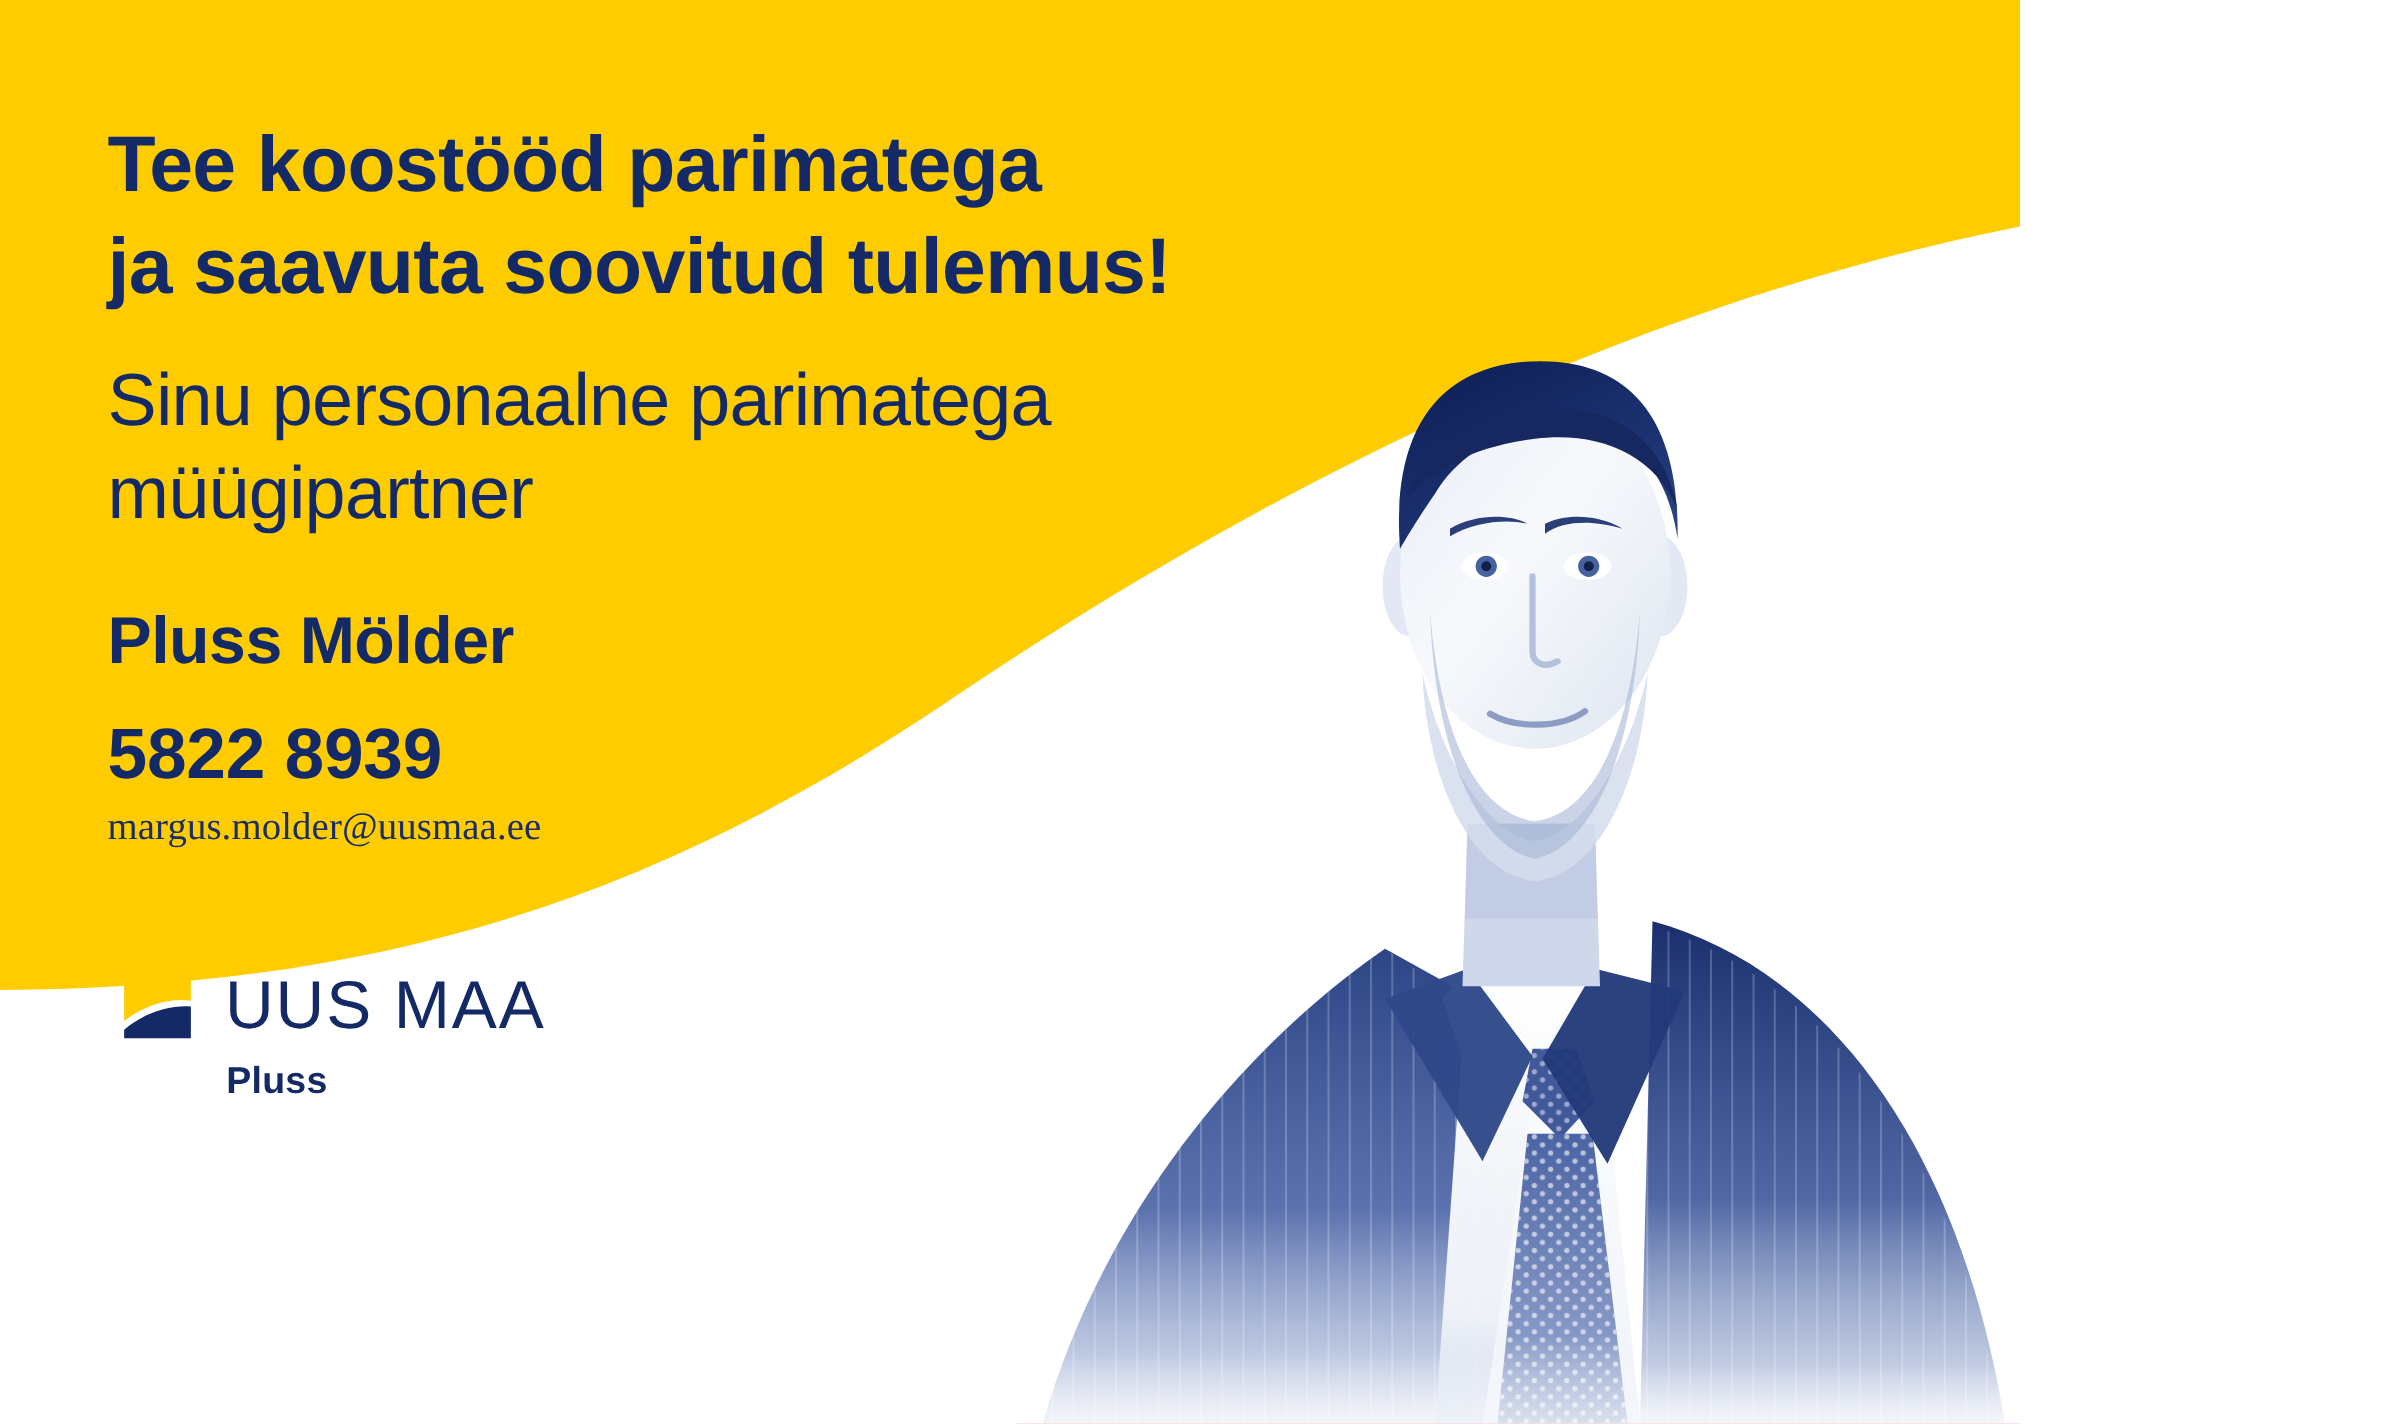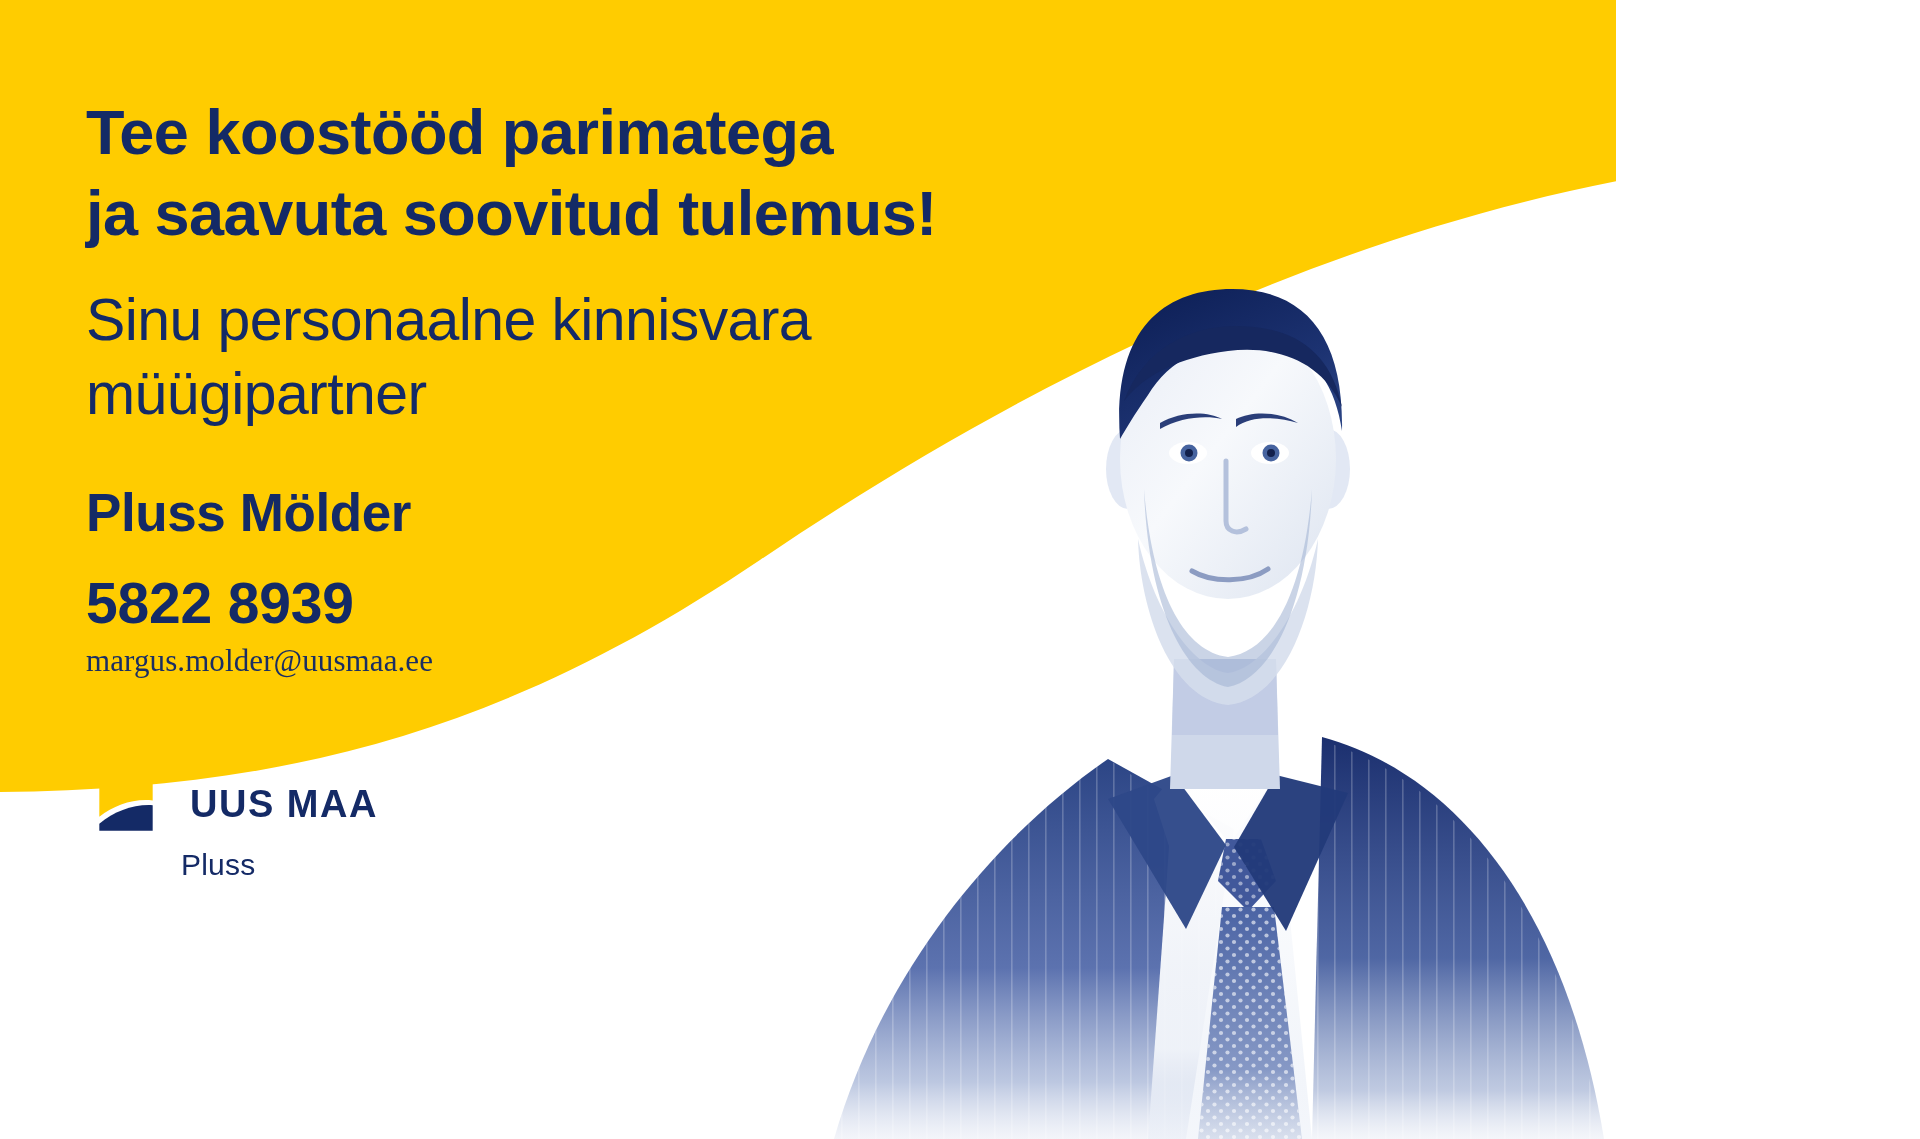--- a/index.html
+++ b/index.html
@@ -127,33 +127,33 @@
     top: 0;
     display: flex;
     align-items: center;
   }
   #logo-mark {
     width: 58px;
     height: 58px;
     display: block;
   }
   #logo-word {
-    margin-left: 35px;
-    font-size: 38px;
-    font-weight: 700;
+    margin-left: 25px;
+    font-size: 54px;
+    font-weight: 400;
     letter-spacing: 1.5px;
     color: #142A66;
     line-height: 1;
   }
   #logo-sub {
     position: absolute;
     left: 95px;
     top: 73px;
     font-size: 30px;
-    font-weight: 400;
+    font-weight: 700;
     letter-spacing: 0.2px;
     color: #142A66;
   }
 </style>
 </head>
 <body>
 
 <div id="banner">
 
   <svg id="bg-svg" viewBox="0 0 1920 1139" preserveAspectRatio="none">
@@ -267,21 +267,21 @@
 
       <path d="M436,432 C456,444 492,444 512,430" fill="none" stroke="#8C9CC2" stroke-width="5" stroke-linecap="round"></path>
     </svg>
   </div>
 
   <div id="content">
 
     <div class="headline">Tee koostööd parimatega
 ja saavuta soovitud tulemus!</div>
 
-    <div class="subhead">Sinu personaalne kinnisvara
+    <div class="subhead">Sinu personaalne parimatega
 müügipartner</div>
 
     <div class="agent-name">Pluss Mölder</div>
 
     <div class="agent-phone">5822 8939</div>
 
     <div class="agent-email">margus.molder@uusmaa.ee</div>
 
     <div id="logo">
       <div id="logo-row">

